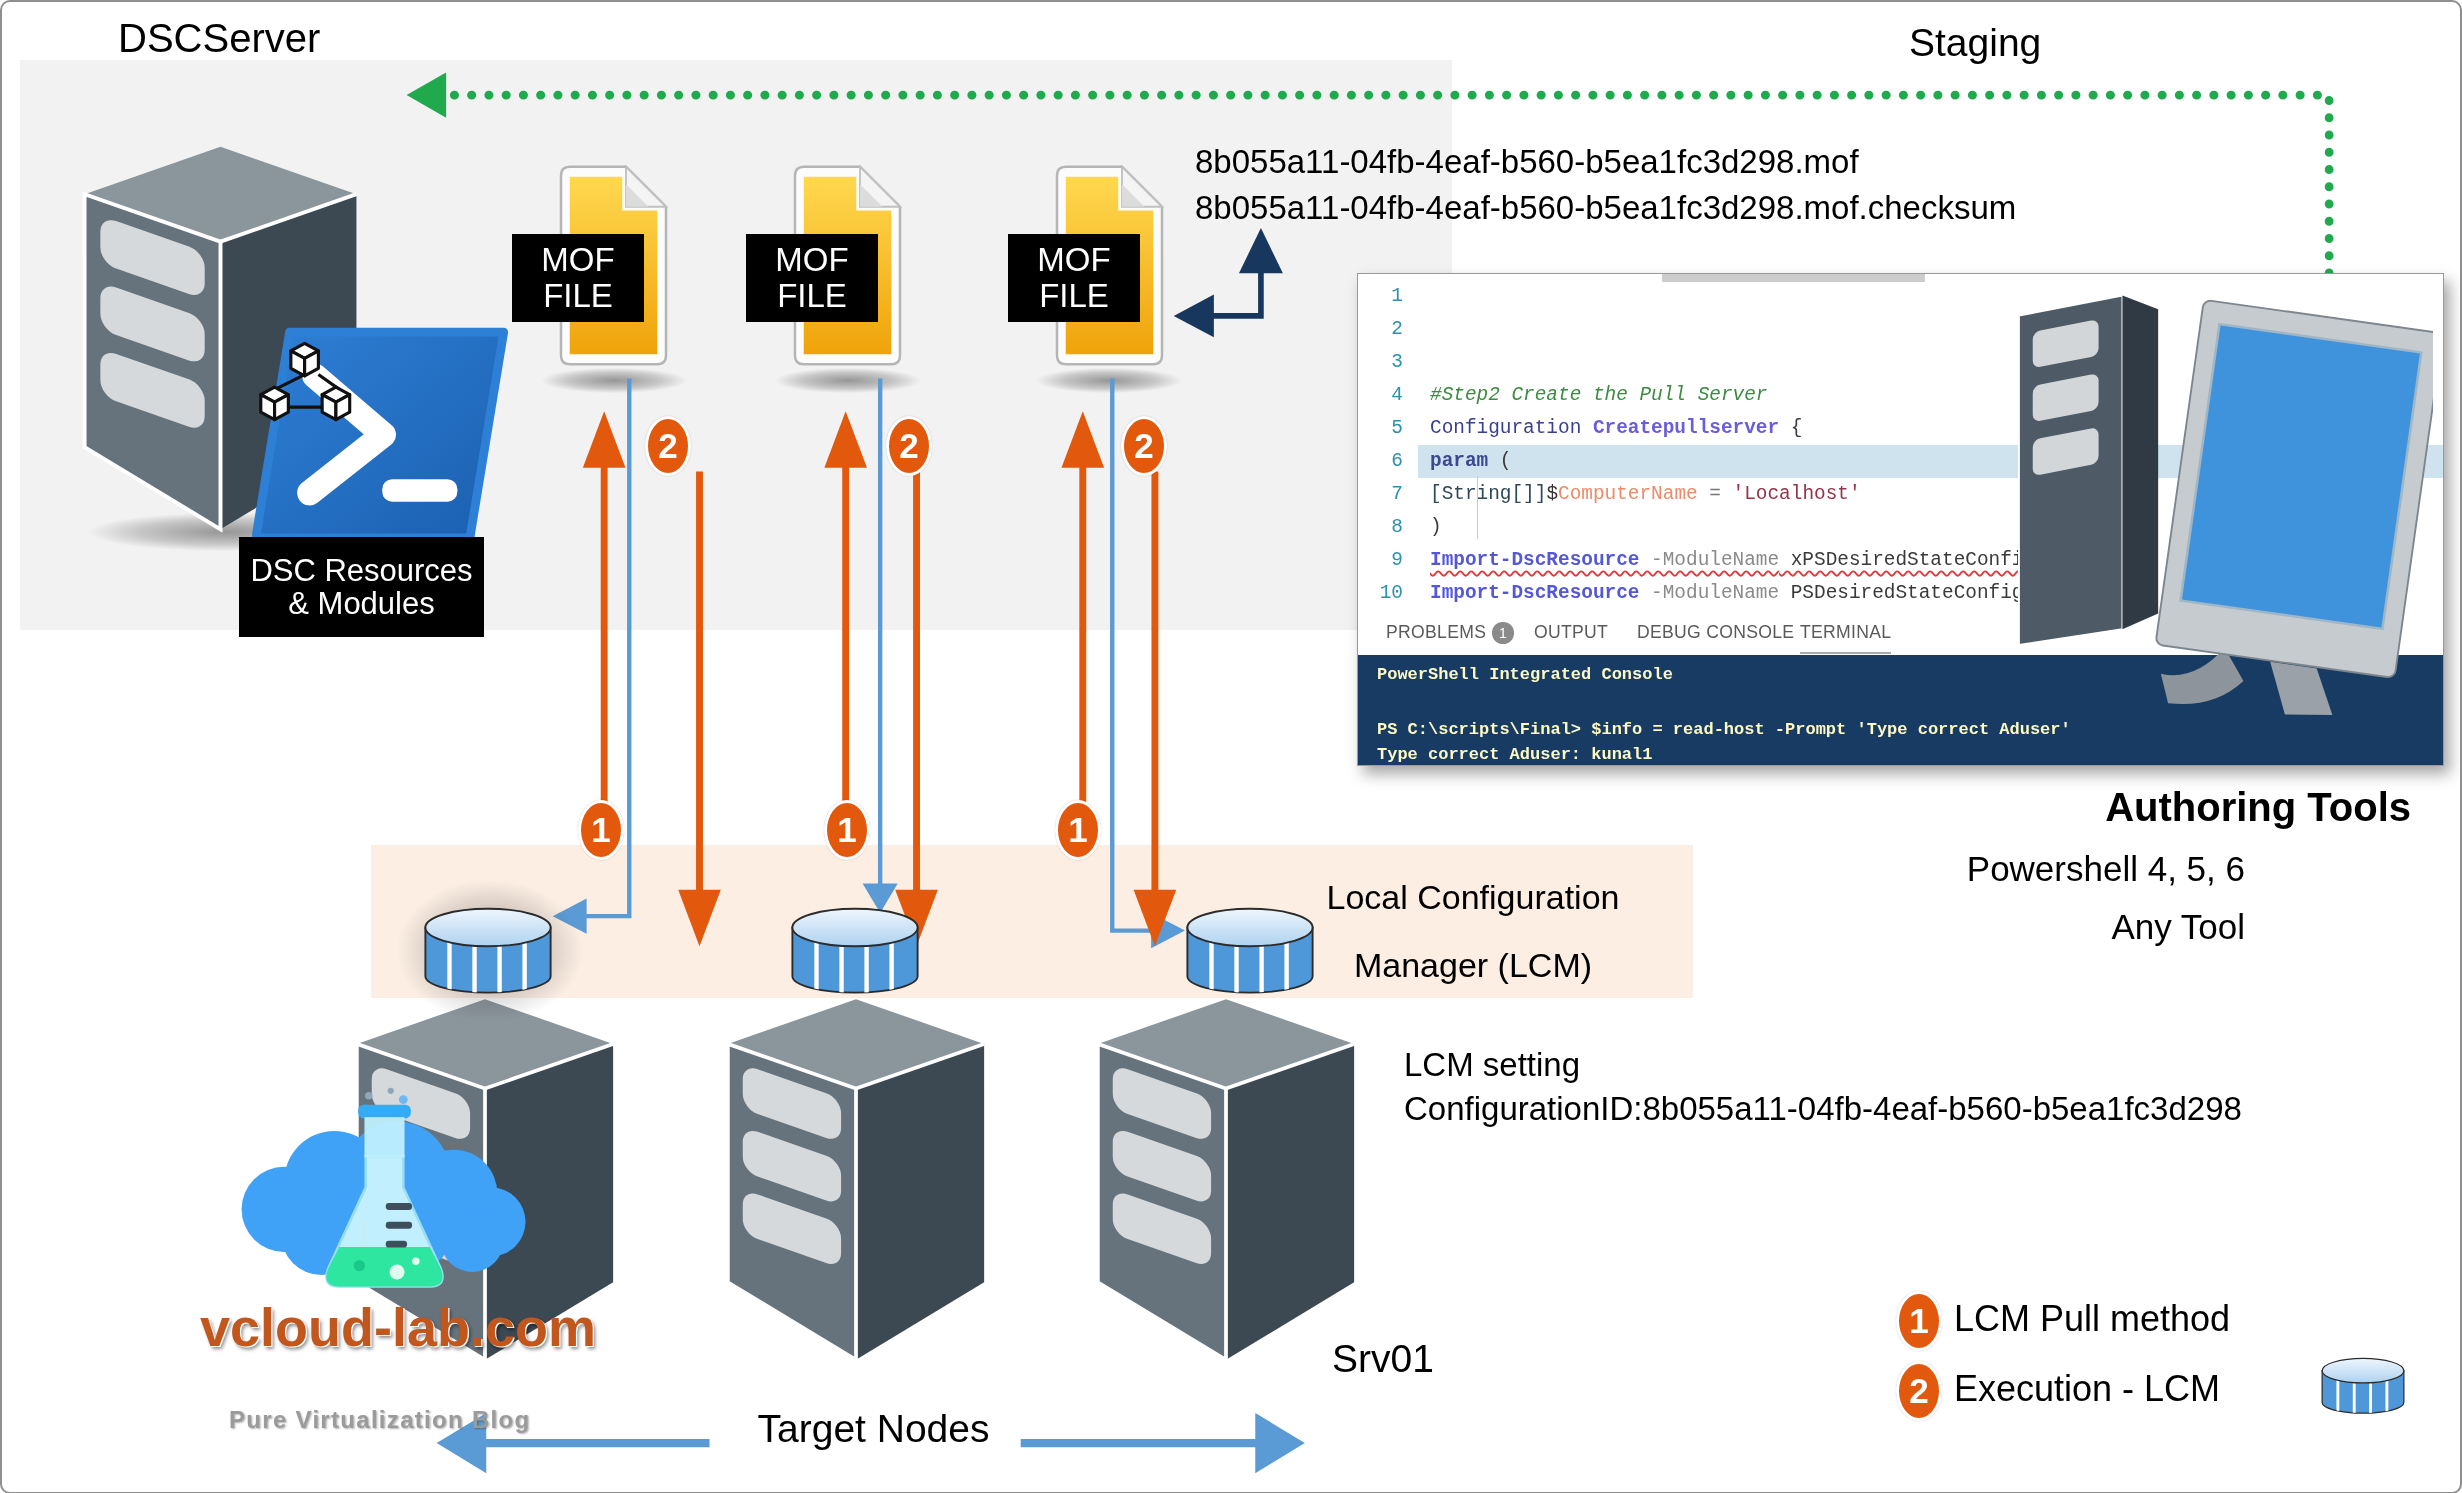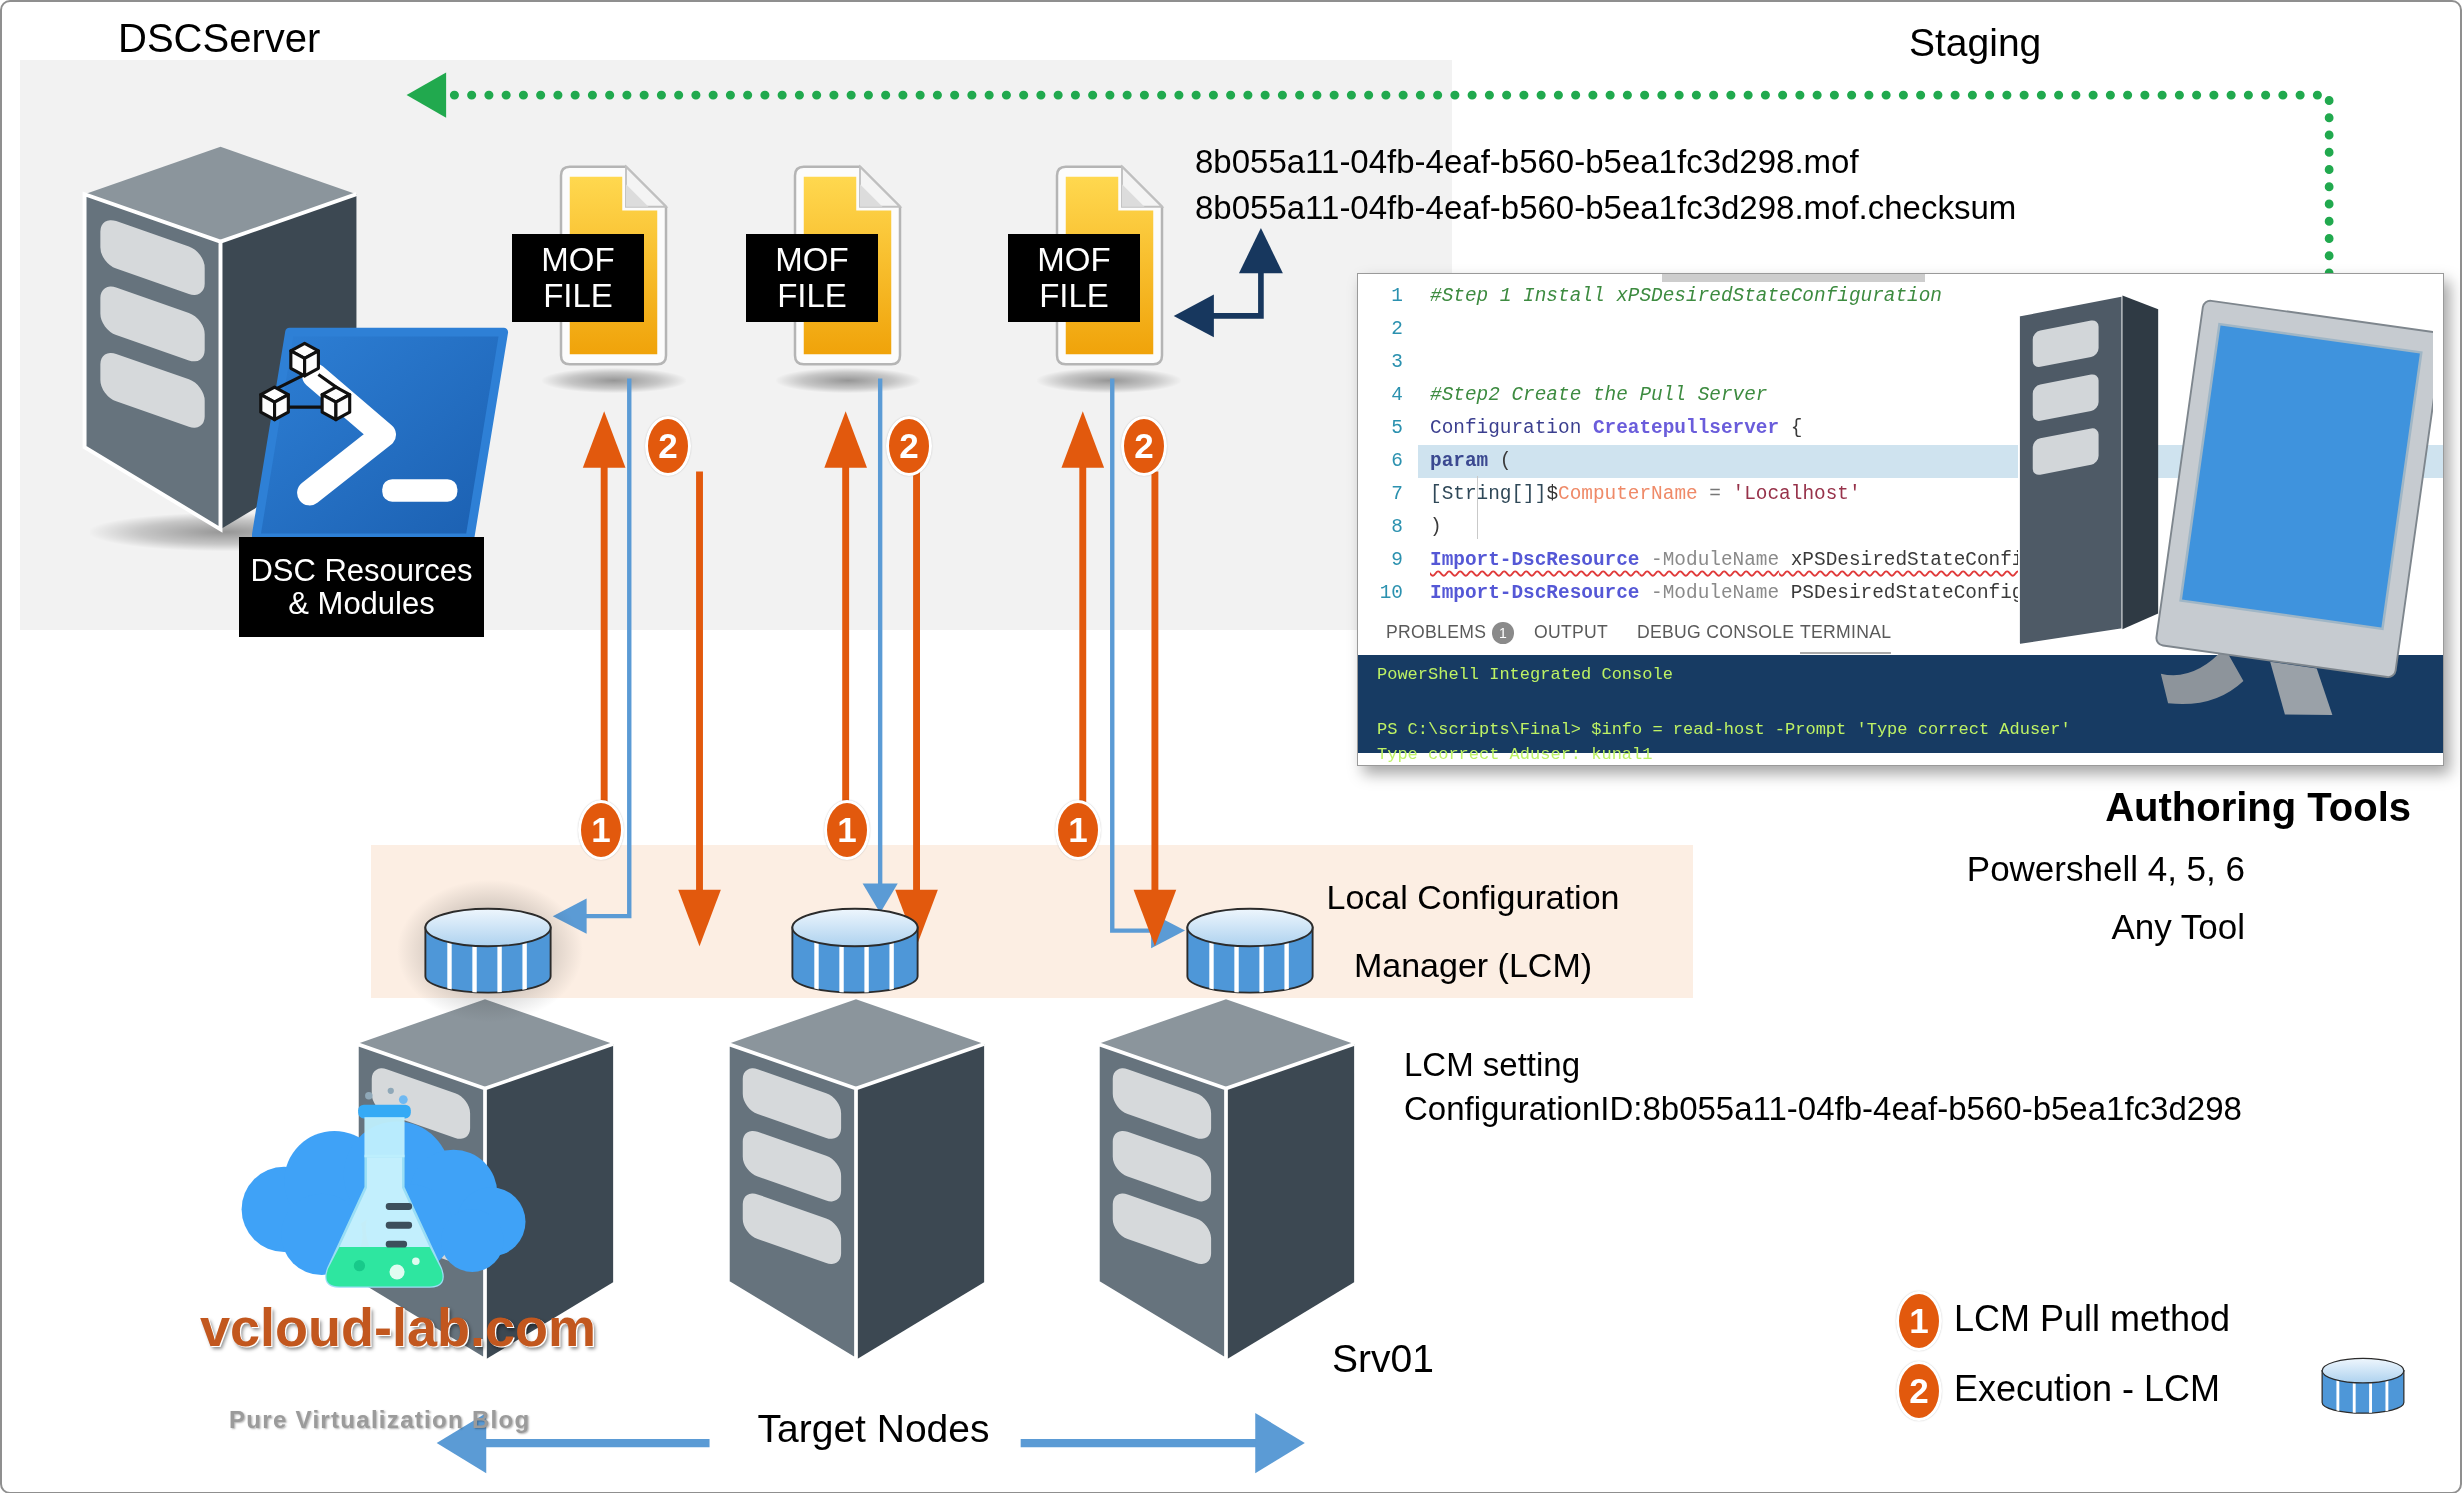--- a/index.html
+++ b/index.html
@@ -36,22 +36,22 @@
   .dlr{color:#333;}
   .vr{color:#ef8a68;}
   .op{color:#777;}
   .str{color:#97324a;}
   .indent-guide{position:absolute;left:119px;top:202px;width:1.3px;height:63px;background:#c9c9c9;}
   .tabbar{position:absolute;left:0;top:339px;width:100%;height:43px;background:#fff;font-size:17.6px;color:#5a5a5a;letter-spacing:0.3px;}
   .tab{position:absolute;top:8.8px;white-space:nowrap;cursor:default;}
   .tab.active{border-bottom:2.5px solid #aaa;padding-bottom:9px;}
   .tab-badge{display:inline-flex;width:21.3px;height:21.3px;border-radius:50%;background:#8a8a8a;color:#fff;font-size:14px;
              align-items:center;justify-content:center;vertical-align:middle;margin-left:6.3px;}
-  .terminal{position:absolute;left:0;top:381px;width:100%;height:98px;background:#173b63;color:#bef264;
-            font-family:"Liberation Mono",monospace;font-size:17px;font-weight:400;}
+  .terminal{position:absolute;left:0;top:381px;width:100%;height:110px;background:#173b63;color:#fef9c3;
+            font-family:"Liberation Mono",monospace;font-size:17px;font-weight:700;}
   .terminal .tl{position:absolute;left:19px;white-space:nowrap;}
   .lcm-band-text{font-size:34px;line-height:68px;text-align:center;}
   .setting{font-size:33px;white-space:nowrap;}
   .right-text{text-align:right;white-space:nowrap;}
   .legend-text{font-size:36px;white-space:nowrap;}
   .logo-name{font-size:54px;font-weight:bold;color:#c2571e;white-space:nowrap;
              text-shadow:1.3px 1.3px 0 #fff,2.5px 3.1px 3.8px rgba(0,0,0,.45);}
   .logo-tag{font-size:24px;font-weight:bold;color:#9b9b9b;white-space:nowrap;text-shadow:1.3px 1.3px 1.9px rgba(0,0,0,.3);letter-spacing:1.3px;}
 </style>
 </head>
@@ -249,21 +249,20 @@
     </svg>
   <svg class="abs" style="left:1176px;top:894px;width:144px;height:110px;z-index:5;" viewBox="0 0 230 175">
       <use href="#sym-cyl"></use>
     </svg>
 
   <div class="abs editor">
     <div class="topbar"></div>
     <div class="code-wrap">
         <div class="code-row">
           <span class="ln">1</span>
-          <span class="ct"><span class="cmt">#Step 1 Install xPSDesiredStateConfiguration</span></span>
         </div>
         <div class="code-row">
           <span class="ln">2</span>
         </div>
         <div class="code-row">
           <span class="ln">3</span>
           <span class="ct"></span>
         </div>
         <div class="code-row">
           <span class="ln">4</span>

